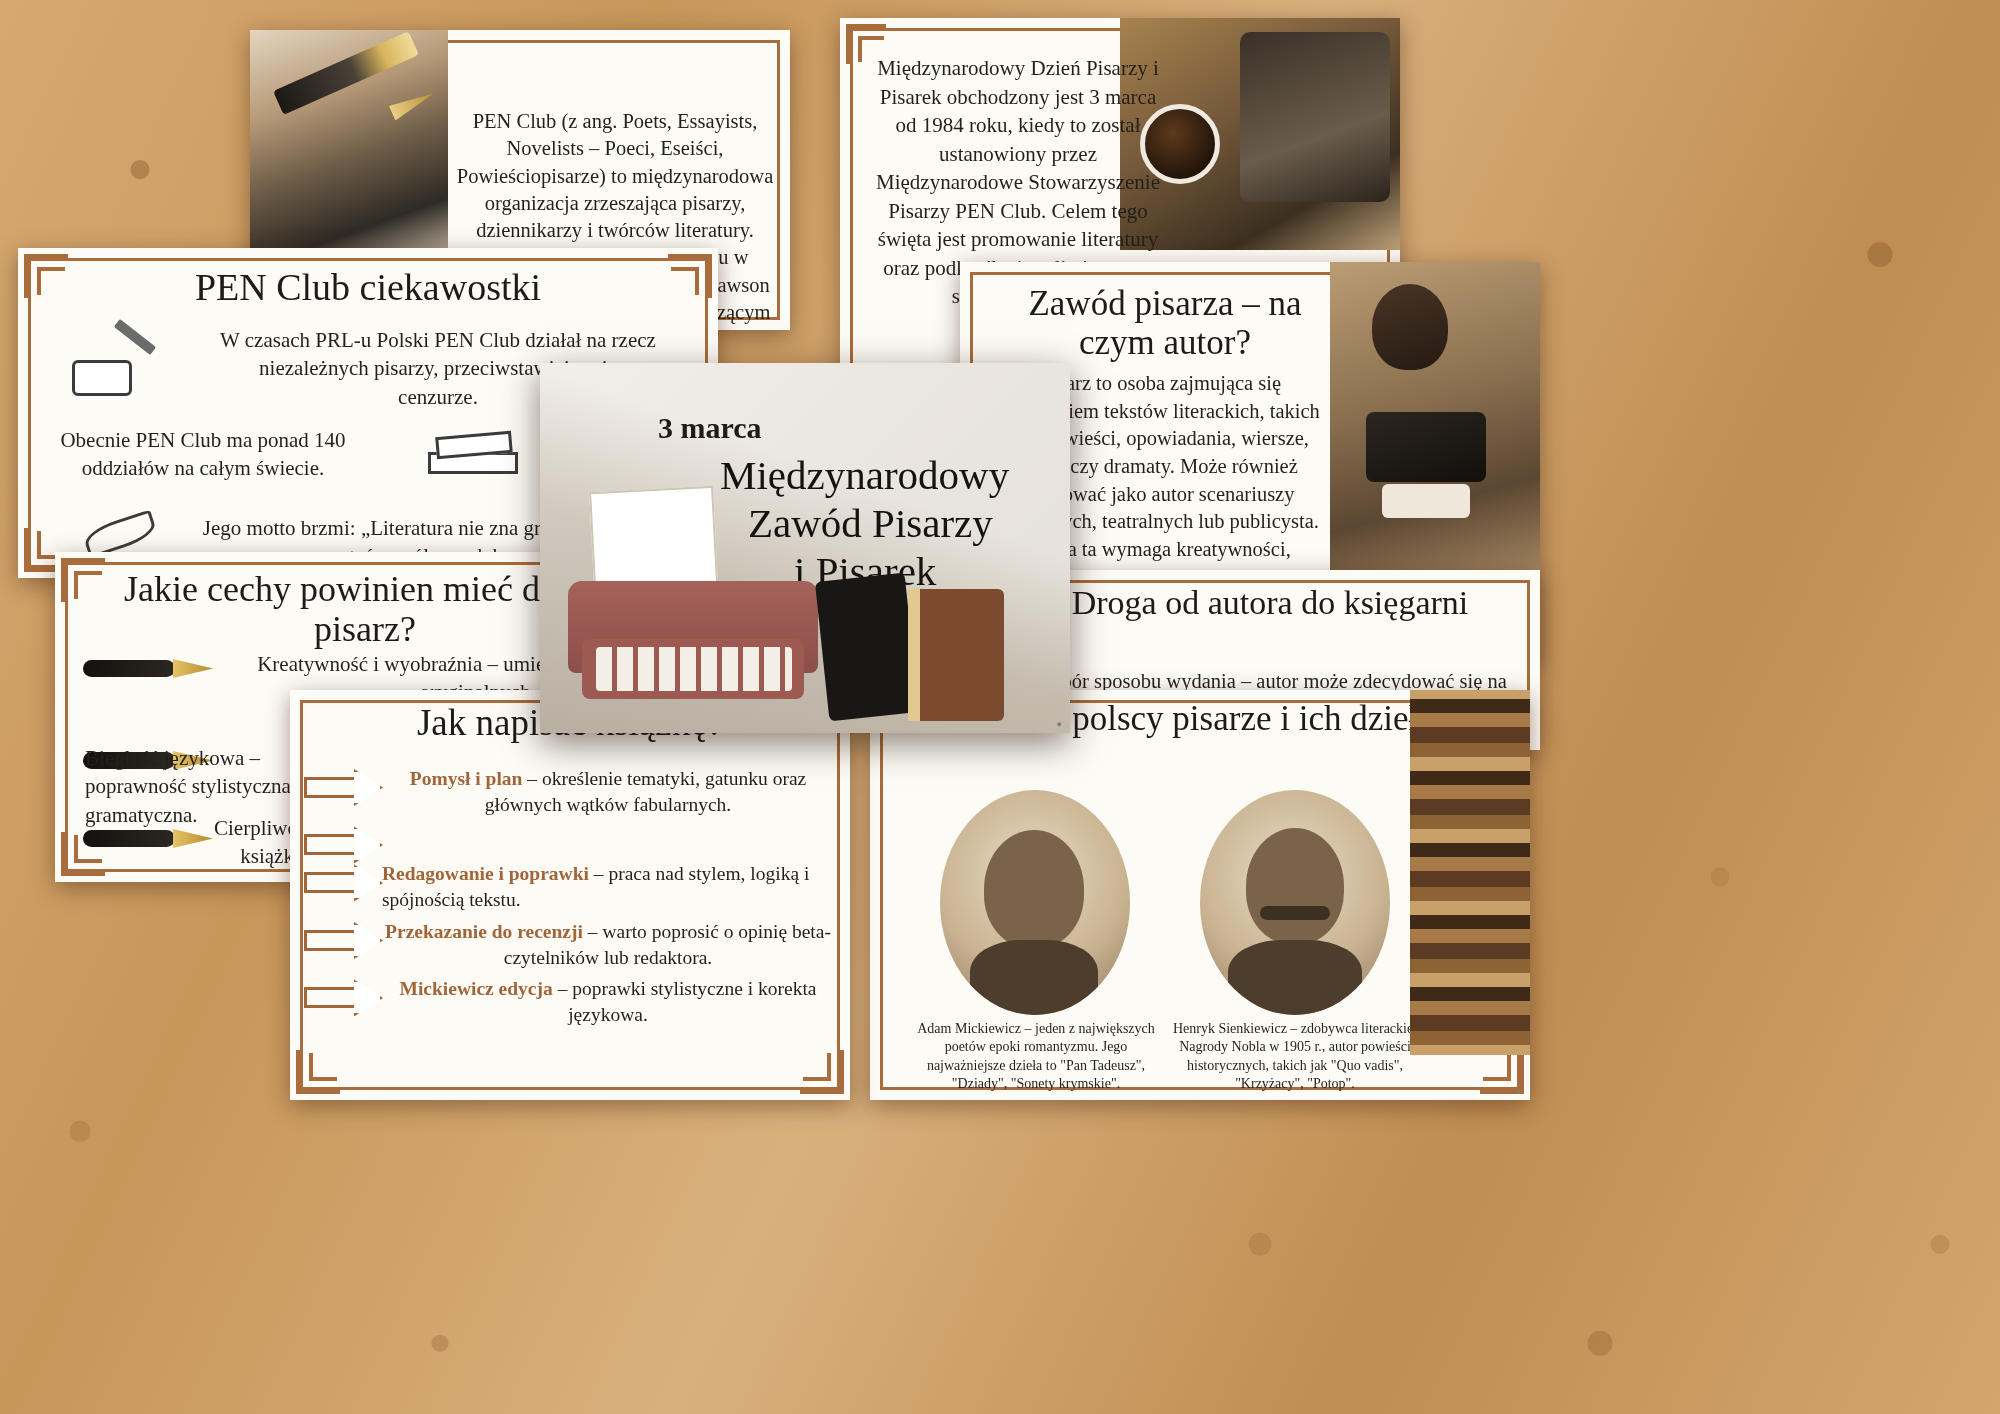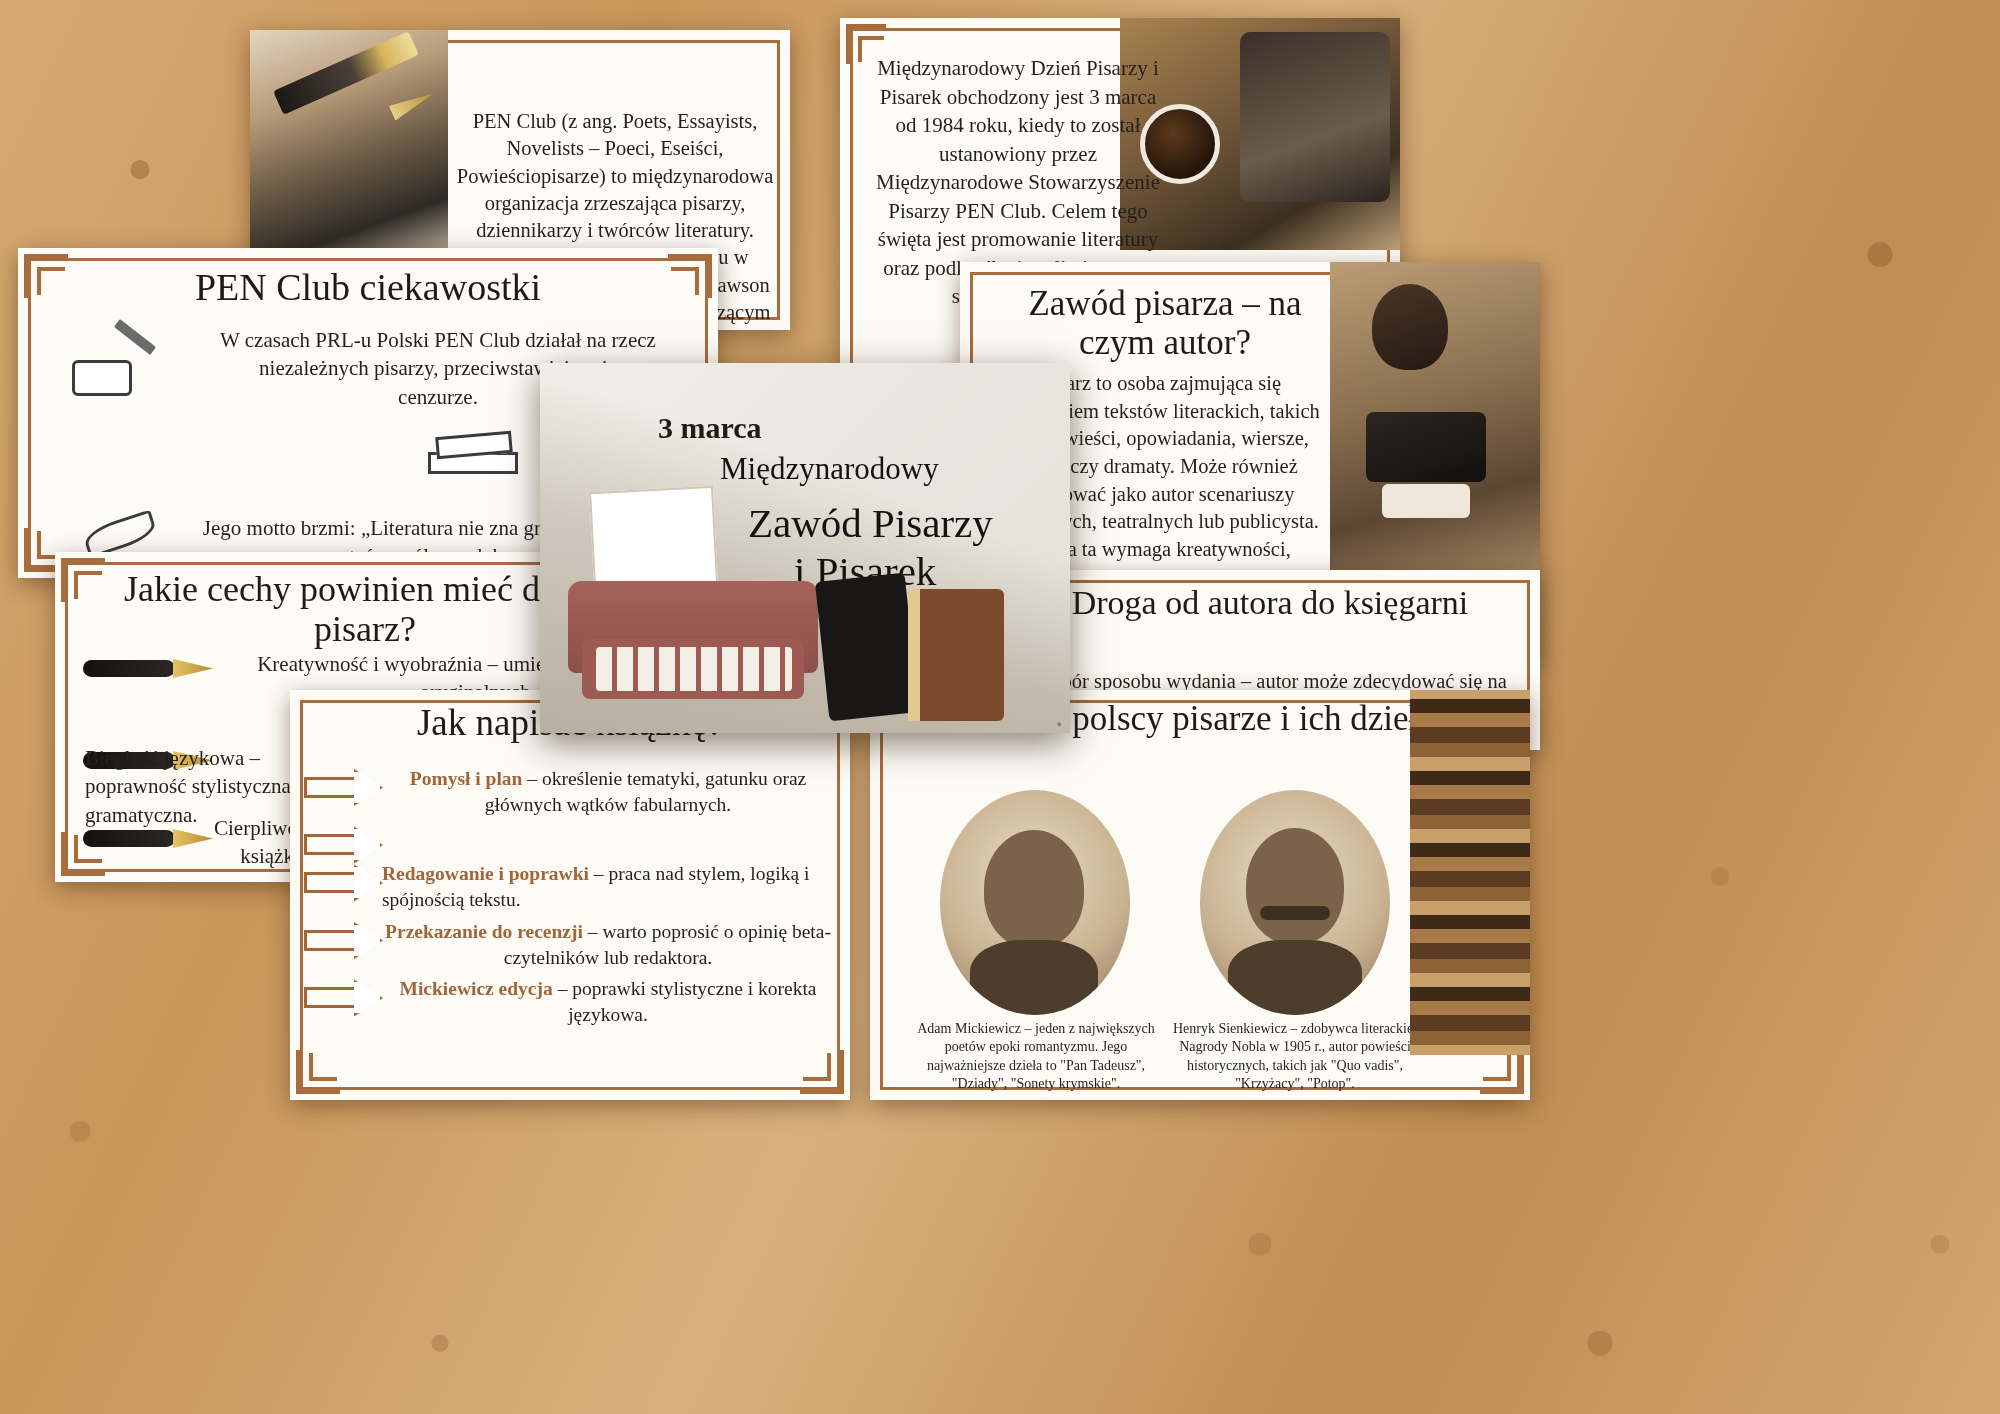--- a/index.html
+++ b/index.html
@@ -125,20 +125,21 @@
   <div class="title" style="position:absolute;left:0;top:20px;width:100%;font-size:38px;">PEN Club ciekawostki</div>
   <div style="position:absolute;left:48px;top:78px;width:90px;height:74px;">
     <div style="position:absolute;left:6px;top:34px;width:54px;height:30px;border:3px solid #3b3b3b;border-radius:6px;background:#fff;"></div>
     <div style="position:absolute;left:46px;top:6px;width:46px;height:10px;background:#6b6b6b;transform:rotate(38deg);border-radius:2px;"></div>
   </div>
   <div class="body" style="position:absolute;left:200px;top:78px;width:440px;font-size:21px;line-height:1.35;">W czasach PRL-u Polski PEN Club działał na rzecz niezależnych pisarzy, przeciwstawiając się cenzurze.</div>
   <div style="position:absolute;left:400px;top:170px;width:110px;height:70px;">
     <div style="position:absolute;left:10px;top:34px;width:84px;height:16px;border:3px solid #3b3b3b;background:#fff;"></div>
     <div style="position:absolute;left:18px;top:16px;width:70px;height:16px;border:3px solid #3b3b3b;background:#fff;transform:rotate(-5deg);"></div>
   </div>
+  <div class="body" style="position:absolute;left:40px;top:178px;width:290px;font-size:21px;line-height:1.35;">Obecnie PEN Club ma ponad 140 oddziałów na całym świecie.</div>
   <div style="position:absolute;left:60px;top:262px;width:80px;height:60px;">
     <div style="position:absolute;left:6px;top:10px;width:66px;height:22px;border:3px solid #3b3b3b;border-radius:50% 10% 50% 10%;transform:rotate(-18deg);"></div>
   </div>
   <div class="body" style="position:absolute;left:160px;top:266px;width:480px;font-size:21px;line-height:1.35;">Jego motto brzmi: „Literatura nie zna granic i musi pozostać wspólnym dobrem</div>
 </div>
 
 <div class="slide" id="s4">
   <div class="frame"></div>
   <div class="corner" style="right:6px;bottom:6px">
     <i style="right:0;bottom:0;width:44px;height:5px"></i>
@@ -299,21 +300,21 @@
         <span>– poprawki stylistyczne i korekta językowa.</span>
       </div>
     </div>
   </div>
 </div>
 
 <div class="slide" id="s9" style="background:linear-gradient(135deg,#e6e0d6 0%,#d9d2c6 45%,#cfc7b9 100%);box-shadow:0 10px 34px rgba(40,20,5,.55);text-align:right;">
   <div style="position:absolute;inset:0;background:
       linear-gradient(200deg,rgba(255,255,255,.45) 0 35%,rgba(160,150,135,.25) 60%,rgba(120,108,92,.35) 100%);"></div>
   <div style="position:absolute;left:118px;top:48px;font-size:30px;font-weight:700;color:#1f1b17;">3 marca</div>
-  <div style="position:absolute;left:180px;top:88px;font-size:31px;color:#15120f;">Międzynarodowy</div>
+  <div style="position:absolute;left:180px;top:88px;font-size:41px;color:#15120f;">Międzynarodowy</div>
   <div style="position:absolute;left:208px;top:136px;font-size:41px;color:#15120f;">Zawód Pisarzy</div>
   <div style="position:absolute;left:254px;top:184px;font-size:41px;color:#15120f;">i Pisarek</div>
 
   <div style="position:absolute;left:22px;top:126px;width:300px;height:230px;">
     <div style="position:absolute;left:30px;top:0;width:120px;height:110px;background:#fff;border:2px solid #cfc6b6;transform:rotate(-3deg);"></div>
     <div style="position:absolute;left:6px;top:92px;width:250px;height:92px;border-radius:14px 14px 8px 8px;
       background:linear-gradient(180deg,#a4625a,#8c4f49);"></div>
     <div style="position:absolute;left:20px;top:150px;width:222px;height:60px;border-radius:8px;background:#9c5a53;"></div>
     <div style="position:absolute;left:34px;top:158px;width:196px;height:44px;
       background:repeating-linear-gradient(90deg,#f4efe6 0 16px,#9c5a53 16px 21px);

